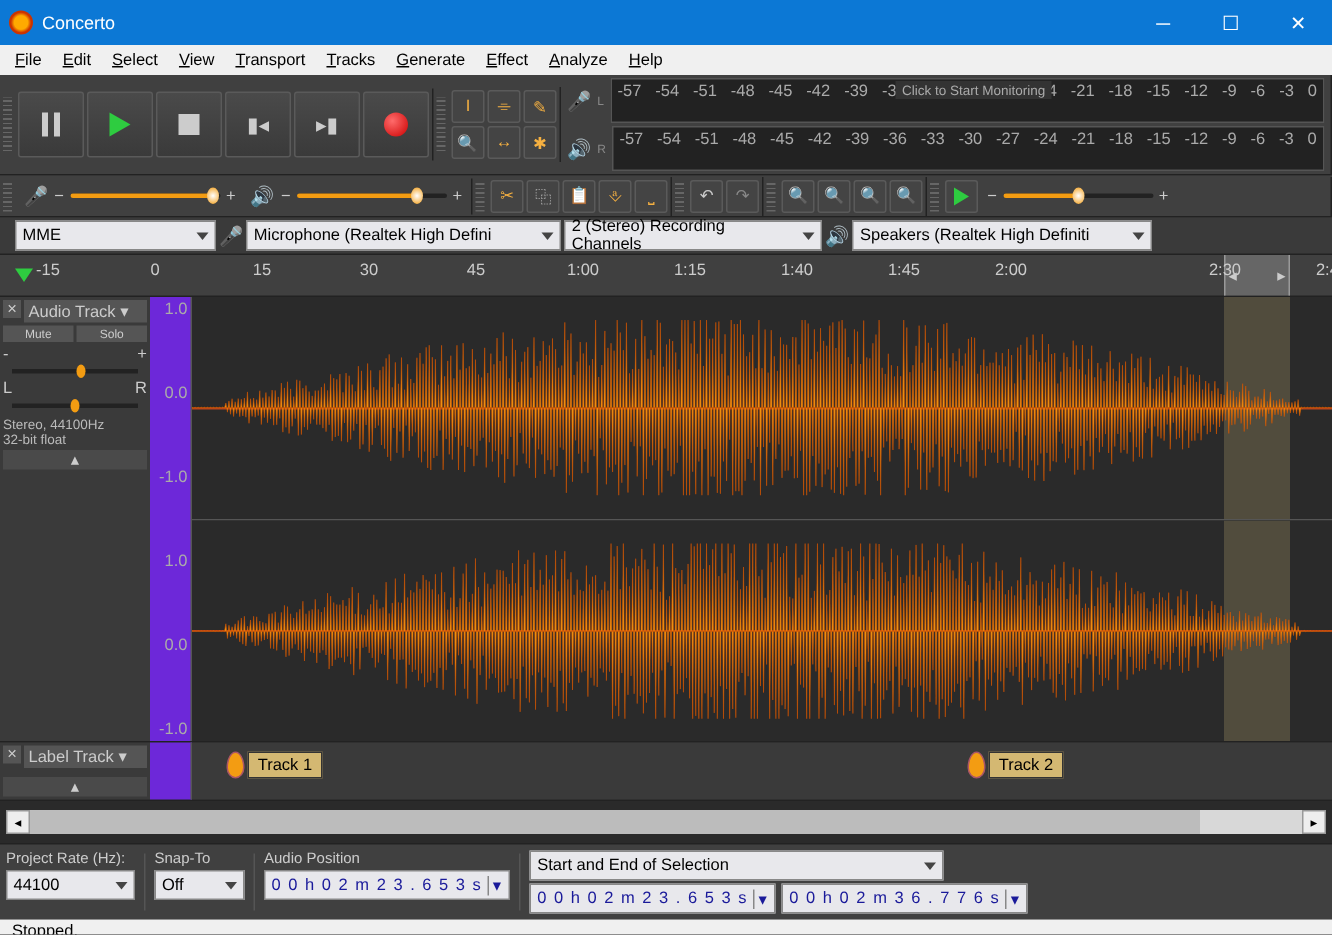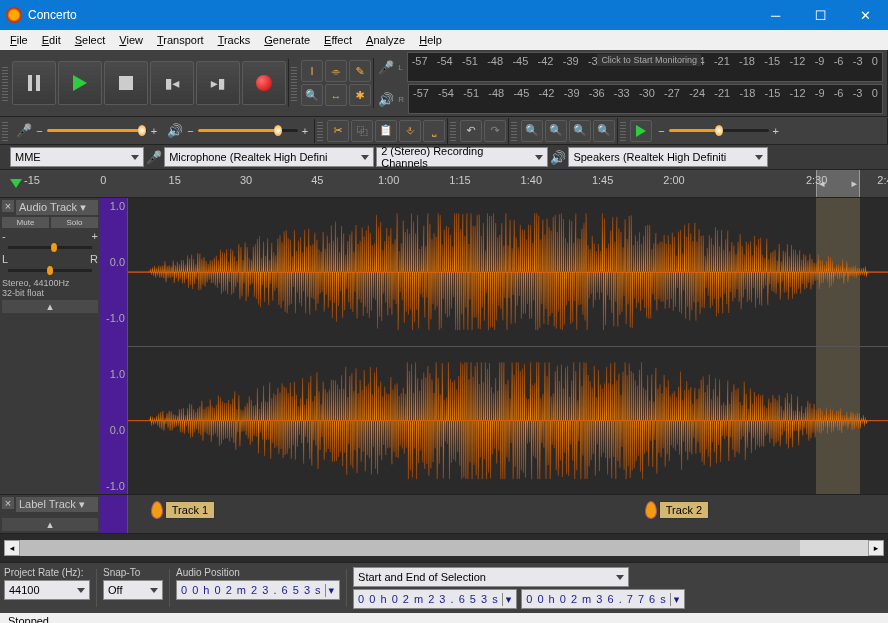--- a/index.html
+++ b/index.html
@@ -54,21 +54,21 @@
 .thead { width:100px; background:#3a3a3a; color:#ccc; font-size:9px; padding:2px; }
 .thead .trow { display:flex; gap:2px; margin-bottom:2px; }
 .thead .x { width:12px; height:12px; background:#555; color:#ccc; text-align:center; line-height:12px; cursor:pointer; }
 .thead .tname { flex:1; background:#555; padding:1px 3px; }
 .thead .tb2 { flex:1; background:#555; text-align:center; padding:1px; cursor:pointer; font-size:8px; }
 .thead .pan { display:flex; justify-content:space-between; font-size:8px; }
 .thead .mini { height:3px; background:#222; position:relative; margin:4px 6px; }
 .thead .mini::after { content:""; position:absolute; left:var(--v,50%); top:-3px; width:6px; height:9px; background:#f39c12; border-radius:50%; margin-left:-3px; }
 .thead .collapse { text-align:center; color:#ccc; background:#4a4a4a; margin-top:2px; cursor:pointer; }
 
-.vscale { width:28px; background:#4c1d95; color:#aaa; font-size:8px; display:flex; flex-direction:column; justify-content:space-between; padding:2px; border-right:1px solid #555; text-align:right;gap:44px; }
+.vscale { width:28px; background:#6d28d9; color:#aaa; font-size:8px; display:flex; flex-direction:column; justify-content:space-between; padding:2px; border-right:1px solid #555; text-align:right;gap:44px; }
 .wave { flex:1; background:#2a2a2a; position:relative; overflow:hidden; }
 .wave .mid { position:absolute; left:0; right:0; top:50%; height:1px; background:#b8441c; }
 .wave .sel { position:absolute; right:28px; top:0; bottom:0; width:44px; background:rgba(200,180,120,.25); }
 .wave svg { position:absolute; inset:0; width:100%; height:100%; }
 
 .labeltrack .wave { height:38px; background:#3a3a3a; }
 .label { position:absolute; top:6px; display:flex; align-items:center; }
 .label .pin { width:12px; height:18px; background:#f39c12; border-radius:50% 50% 50% 50%/60% 60% 40% 40%; border:1px solid #a56; }
 .label .txt { background:#d4b872; border:1px solid #333; padding:2px 6px; margin-left:2px; font-size:11px; }
 

